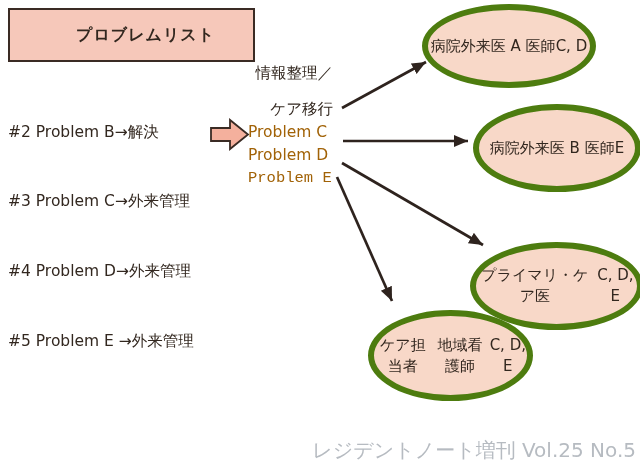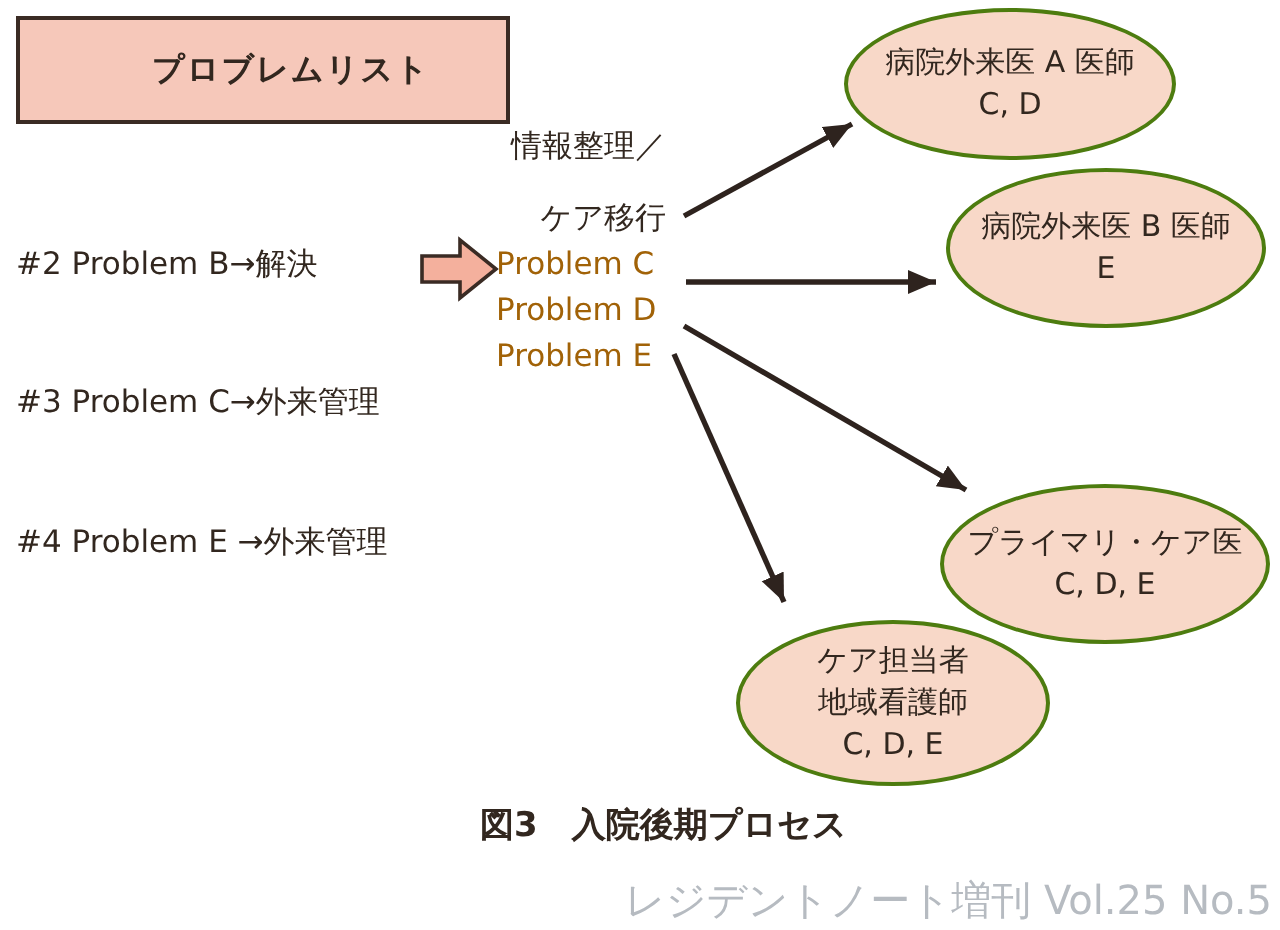--- a/index.html
+++ b/index.html
@@ -20,26 +20,26 @@
     font-size:15.5px;line-height:23.3px;white-space:pre;color:#32271f;
   }
   .info-line{
     position:absolute;left:240px;width:93px;text-align:right;
     font-size:15.5px;color:#32271f;white-space:pre;
   }
   .prob-line{
     position:absolute;left:248px;font-size:15.5px;color:#a16207;white-space:pre;
   }
   .ellipse{
-    position:absolute;background:#f8d8c8;border:2px solid #4d7c0f;border-radius:50%;
-    display:flex;flex-direction:column;align-items:center;justify-content:center;
+    position:absolute;background:#f8d8c8;border:6px solid #4d7c0f;border-radius:50%;
+    display:flex;flex-direction:row;align-items:center;justify-content:center;
     font-size:15px;line-height:21px;text-align:center;color:#32271f;
   }
   .ellipse-a{left:422px;top:4px;width:162px;height:72px;}
-  .ellipse-b{left:473px;top:84px;width:156px;height:76px;}
+  .ellipse-b{left:473px;top:104px;width:156px;height:76px;}
   .ellipse-c{left:470px;top:242px;width:161px;height:76px;}
   .ellipse-d{left:368px;top:310px;width:153px;height:79px;}
   .caption{
     position:absolute;left:240px;top:401px;
     font-size:17px;font-weight:bold;color:#32271f;white-space:pre;
   }
   .footer{
     position:absolute;right:4px;top:437px;
     font-size:20px;color:#b6bbc1;white-space:pre;
   }
@@ -62,30 +62,31 @@
     <line x1="337" y1="177" x2="392" y2="301" stroke="#2e231e" stroke-width="2.7" marker-end="url(#ah)"></line>
   </svg>
 
   <div class="plbox">
     <span>プロブレムリスト</span>
   </div>
 
   <div class="plist">
     <div>#2 Problem B→解決</div>
     <div>#3 Problem C→外来管理</div>
-    <div>#4 Problem E →外来管理</div>
+    <div>#4 Problem D→外来管理</div>
+    <div>#5 Problem E →外来管理</div>
     
     
   </div>
 
   <div class="info-line" style="top:63px;">情報整理／</div>
   <div class="info-line" style="top:99px;">ケア移行</div>
   <div class="prob-line" style="top:123px;">Problem C</div>
   <div class="prob-line" style="top:146px;">Problem D</div>
-  <div class="prob-line" style="top:169px;">Problem E</div>
+  <div class="prob-line" style="top:169px;font-family:Liberation Mono, monospace;">Problem E</div>
 
   <div class="ellipse ellipse-a">
     <div>病院外来医 A 医師</div>
     <div>C, D</div>
   </div>
 
   <div class="ellipse ellipse-b">
     <div>病院外来医 B 医師</div>
     <div>E</div>
   </div>
@@ -94,17 +95,16 @@
     <div>プライマリ・ケア医</div>
     <div>C, D, E</div>
   </div>
 
   <div class="ellipse ellipse-d">
     <div>ケア担当者</div>
     <div>地域看護師</div>
     <div>C, D, E</div>
   </div>
 
-  <div class="caption">図3　入院後期プロセス</div>
 
   <div class="footer">レジデントノート増刊 Vol.25 No.5</div>
 
 </div>
 
 </body></html>

